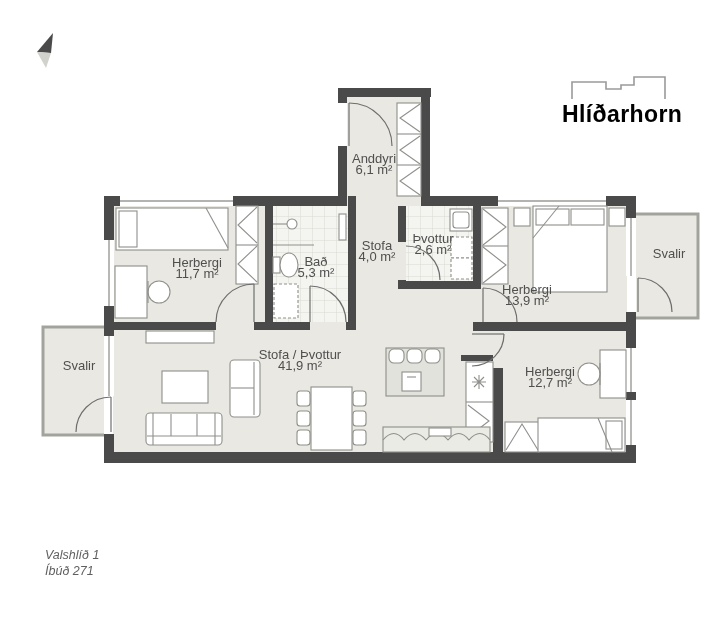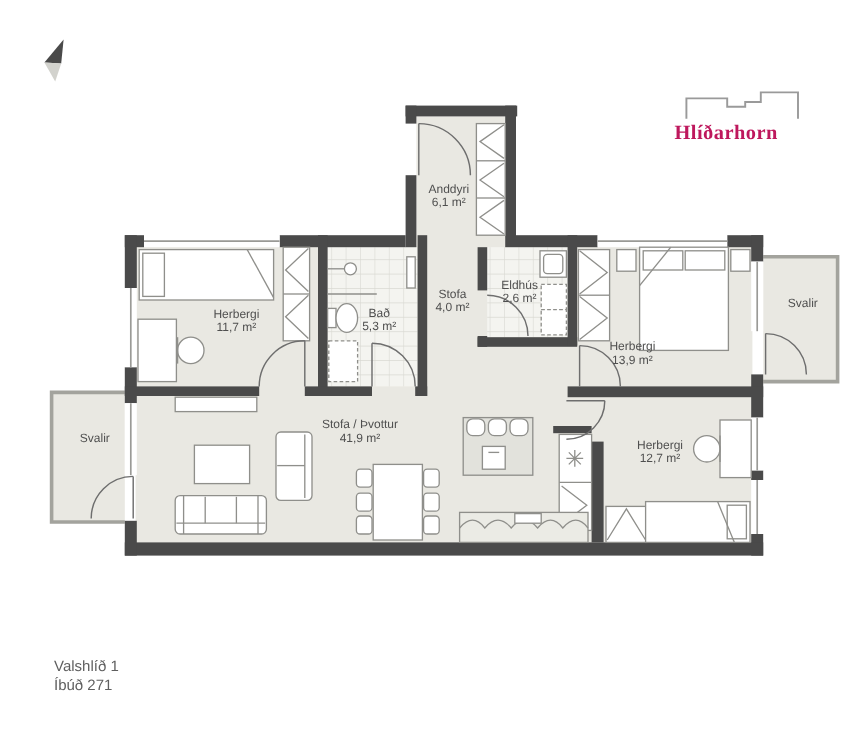--- a/index.html
+++ b/index.html
@@ -3,30 +3,30 @@
 <meta charset="utf-8">
 <style>
   html,body{margin:0;padding:0;}
   body{
     width:723px;height:620px;position:relative;background:#ffffff;
     font-family:"Liberation Sans","DejaVu Sans",sans-serif;overflow:hidden;
   }
   .plan-svg{position:absolute;left:0;top:0;}
   .room-label{
     position:absolute;transform:translateX(-50%);
-    text-align:center;color:#4f4f4f;font-size:10px;line-height:11px;
+    text-align:center;color:#4f4f4f;font-size:13px;line-height:11px;
     white-space:nowrap;pointer-events:none;
   }
   .logo-text{
     position:absolute;left:562px;top:101px;
-    font-size:17px;font-weight:bold;letter-spacing:.4px;color:#be185d;font-family:Liberation Serif, serif;
+    font-size:23px;font-weight:bold;letter-spacing:.4px;color:#000000;
   }
   .footer-text{
     position:absolute;left:45px;top:547px;
-    font-size:12.5px;line-height:16px;color:#5f5f5f;
+    font-size:12.5px;line-height:16px;color:#5f5f5f;font-style:italic;
   }
   .wall{fill:#4a4a4a;stroke:none;}
   .floor{fill:#e9e8e2;stroke:none;}
   .tilebase{fill:#f4f4f0;stroke:none;}
   .furn{fill:#ffffff;stroke:#8f8f8b;stroke-width:1.1;}
   .furnline{fill:none;stroke:#8f8f8b;stroke-width:1.1;}
   .dashed{stroke-dasharray:3 2;}
   .door{fill:none;stroke:#6e6e6e;stroke-width:1.2;}
   .winline{stroke:#9a9a96;stroke-width:1.4;fill:none;}
   .winbox{fill:#ffffff;stroke:none;}
@@ -288,21 +288,21 @@
 </div>
 <div class="room-label" style="left:377px;top:240px">
   <div>Stofa</div>
   <div>4,0 m²</div>
 </div>
 <div class="room-label" style="left:316px;top:256px">
   <div>Bað</div>
   <div>5,3 m²</div>
 </div>
 <div class="room-label" style="left:433px;top:233px">
-  <div>Eldhús</div>
+  <div>Þvottur</div>
   <div>2,6 m²</div>
 </div>
 <div class="room-label" style="left:197px;top:257px">
   <div>Herbergi</div>
   <div>11,7 m²</div>
 </div>
 <div class="room-label" style="left:527px;top:284px">
   <div>Herbergi</div>
   <div>13,9 m²</div>
 </div>

